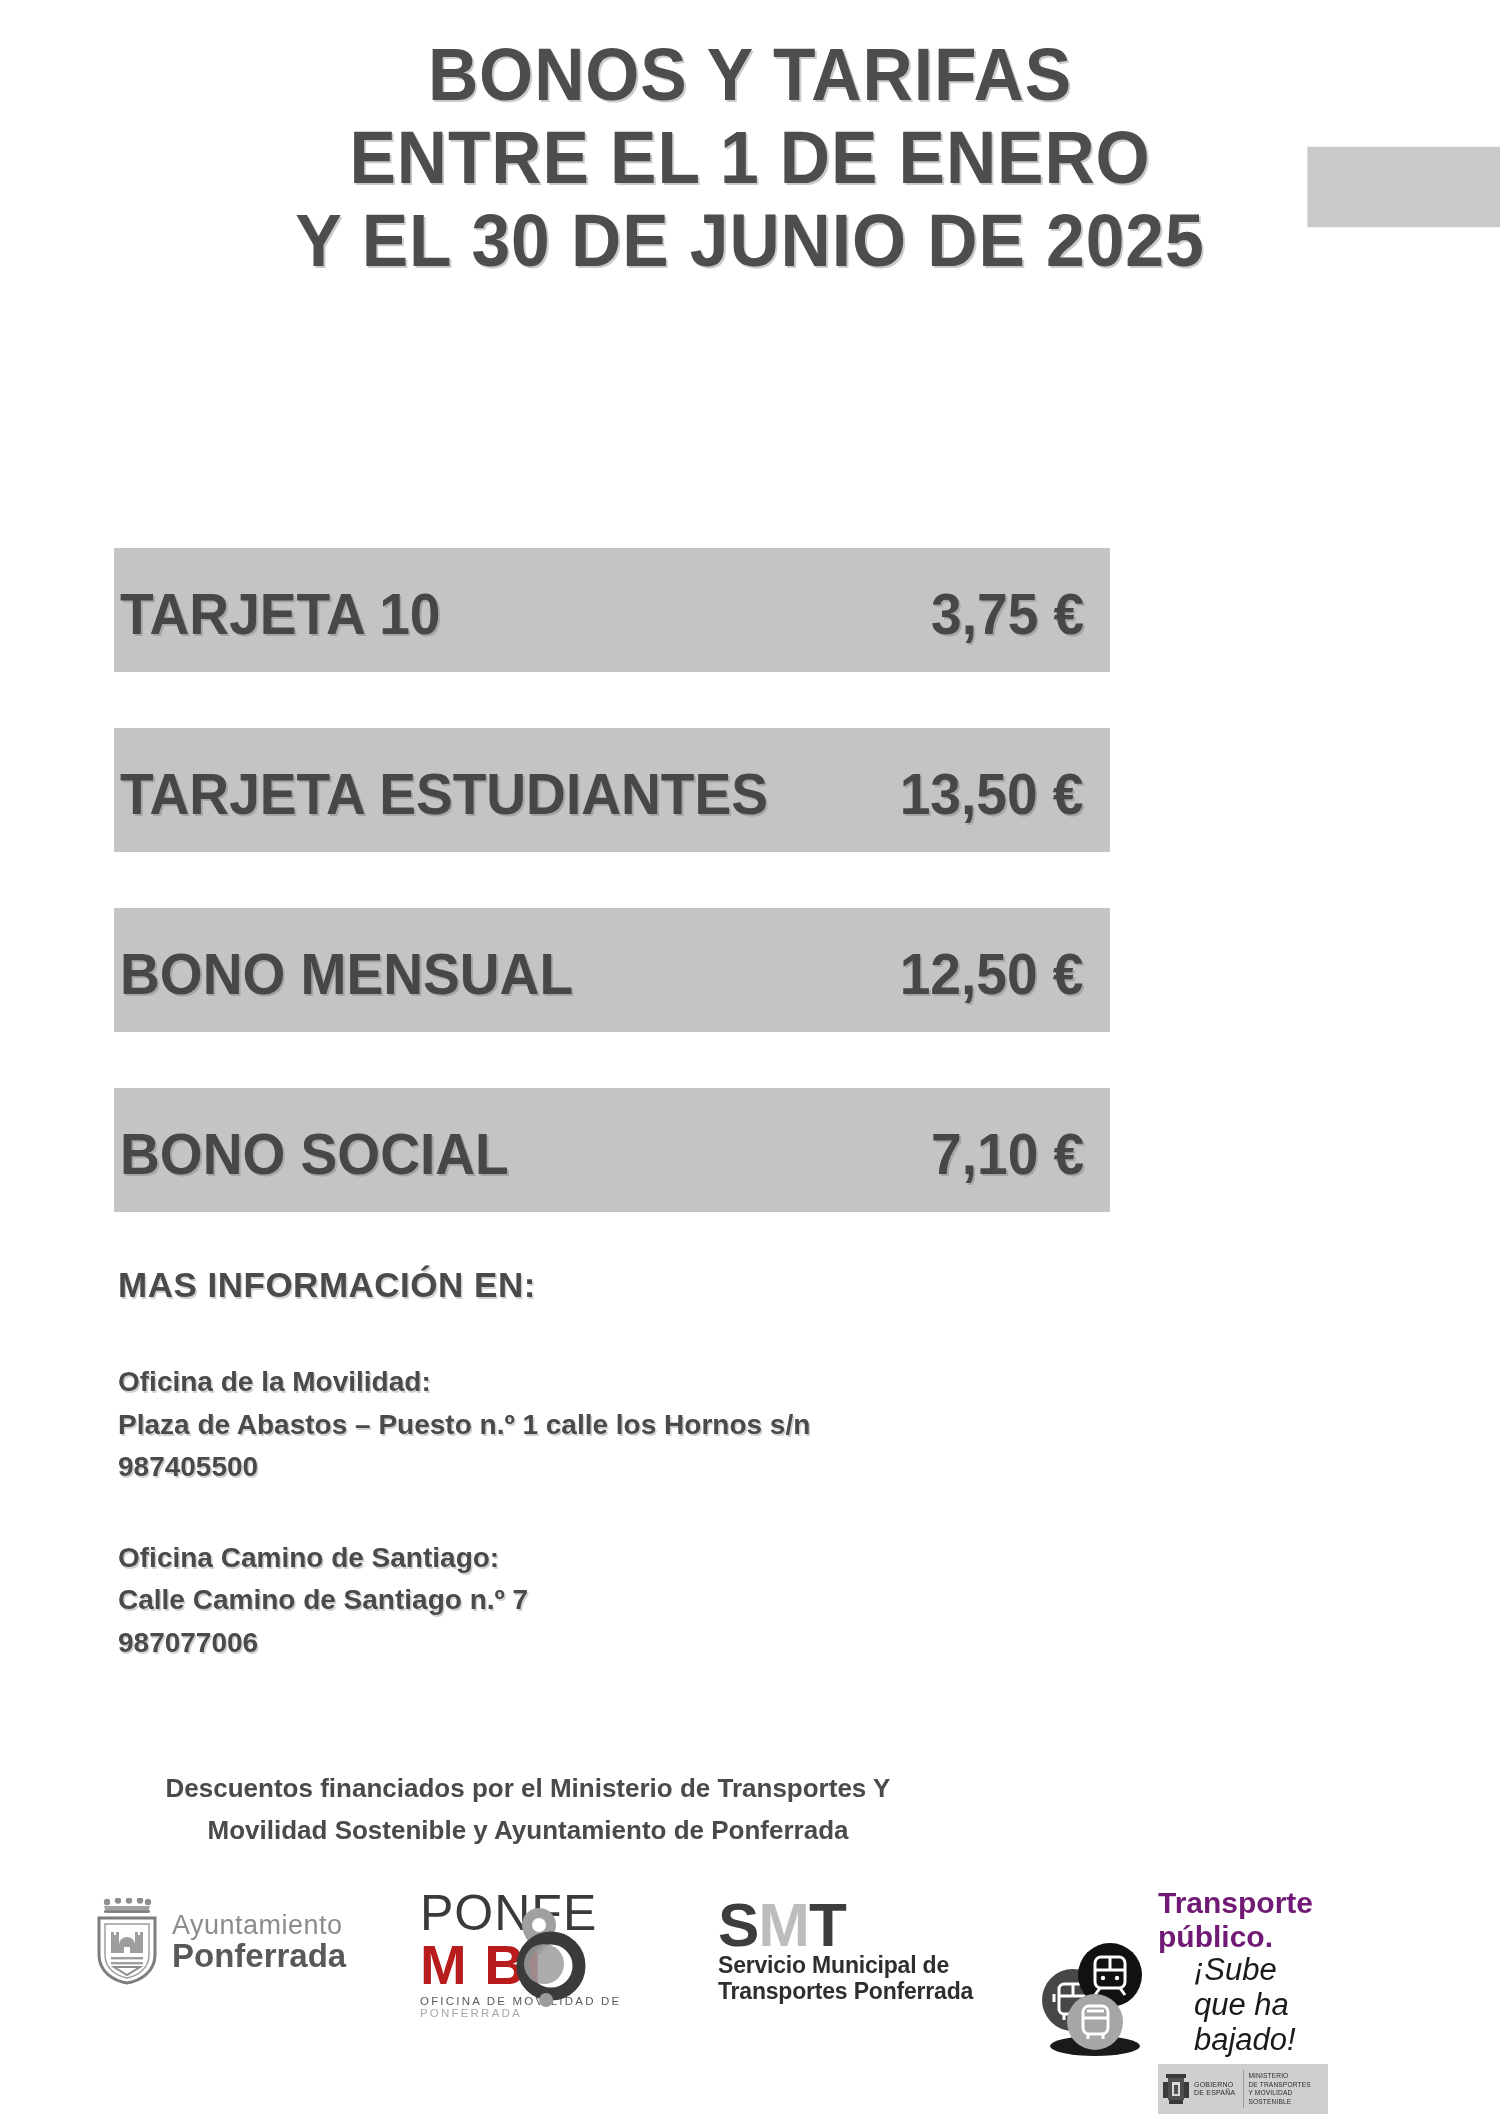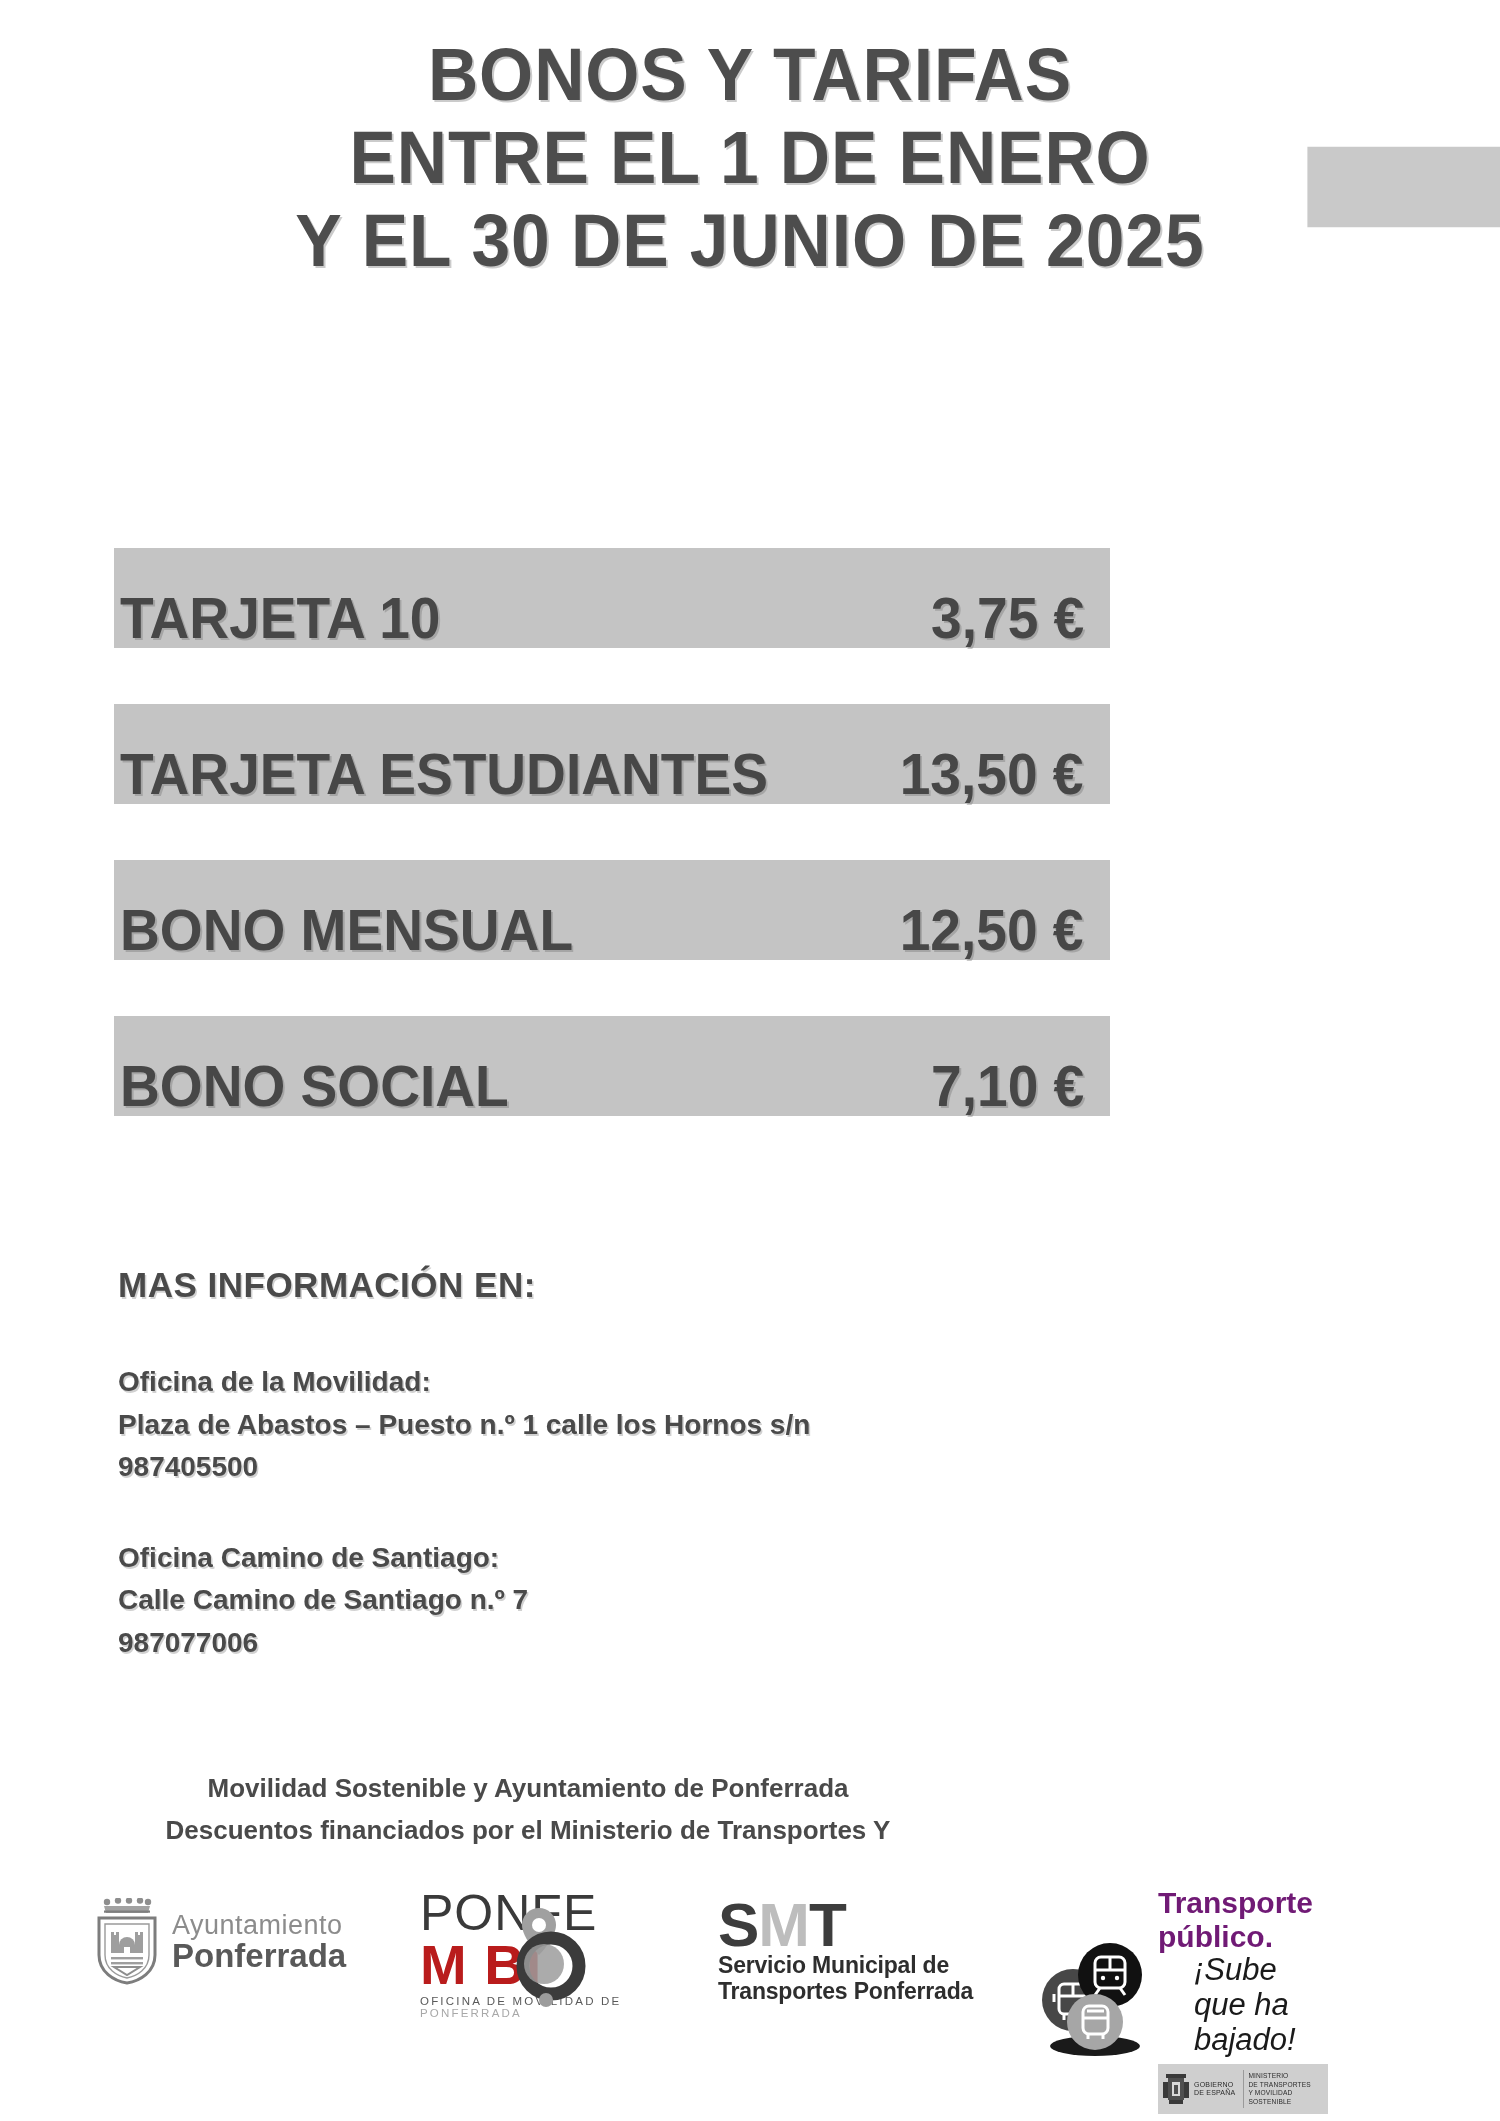--- a/index.html
+++ b/index.html
@@ -69,24 +69,24 @@
   .rows {
     position: absolute;
     left: 114px;
     top: 548px;
     width: 996px;
     z-index: 3;
   }
   .price-row {
     position: relative;
     background: #c4c4c4;
-    height: 100px;
+    height: 124px;
     margin-bottom: 56px;
     display: flex;
-    align-items: flex-end;
+    align-items: center;
     justify-content: space-between;
     padding: 0 26px 0 6px;
     box-sizing: border-box;
   }
   .price-label, .price-value {
     font-family: "Liberation Sans", sans-serif;
     font-weight: bold;
     font-size: 58px;
     color: #474747;
     letter-spacing: 0px;
@@ -300,22 +300,22 @@
     </div>
 
     <div class="info-group">
       <div class="info-line">Oficina Camino de Santiago:</div>
       <div class="info-line">Calle Camino de Santiago n.º 7</div>
       <div class="info-line">987077006</div>
     </div>
   </div>
 
   <div class="disclaimer">
+    <div>Descuentos financiados por el Ministerio de Transportes Y</div>
     <div>Movilidad Sostenible y Ayuntamiento de Ponferrada</div>
-    <div>Descuentos financiados por el Ministerio de Transportes Y</div>
   </div>
 
   <div class="footer">
 
     <div class="logo logo-ayto">
       <div class="crest">
         <svg class="crown" viewBox="0 0 50 16">
           <circle cx="5" cy="4" r="3.2" fill="#8e8e8e"></circle>
           <circle cx="16" cy="2.6" r="3.2" fill="#8e8e8e"></circle>
           <circle cx="27" cy="2.6" r="3.2" fill="#8e8e8e"></circle>

